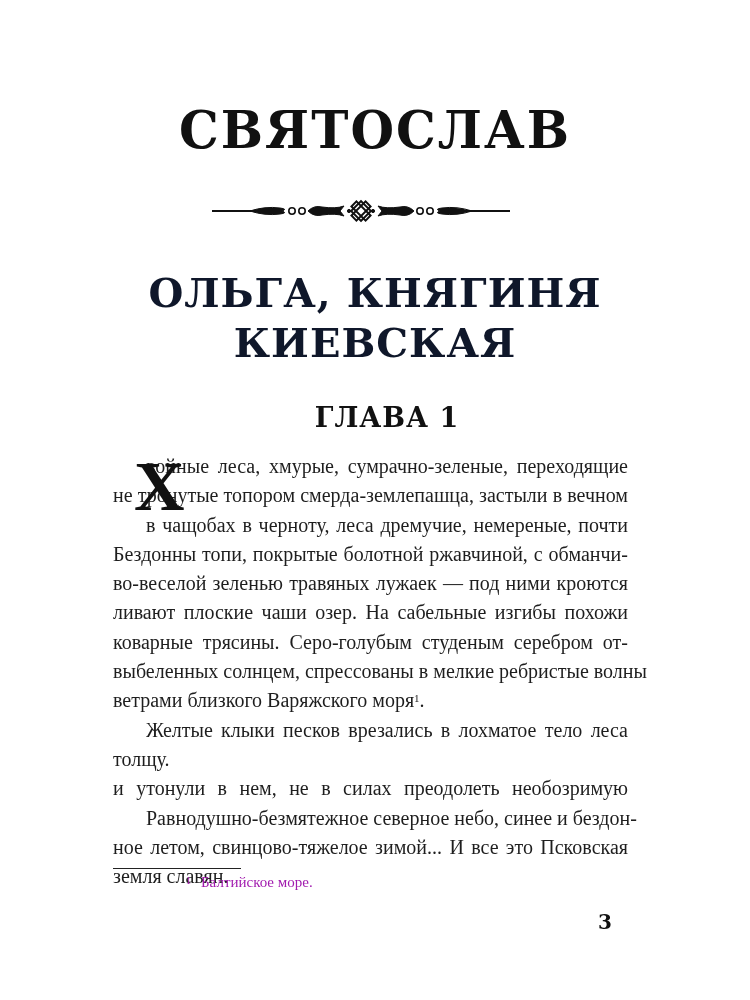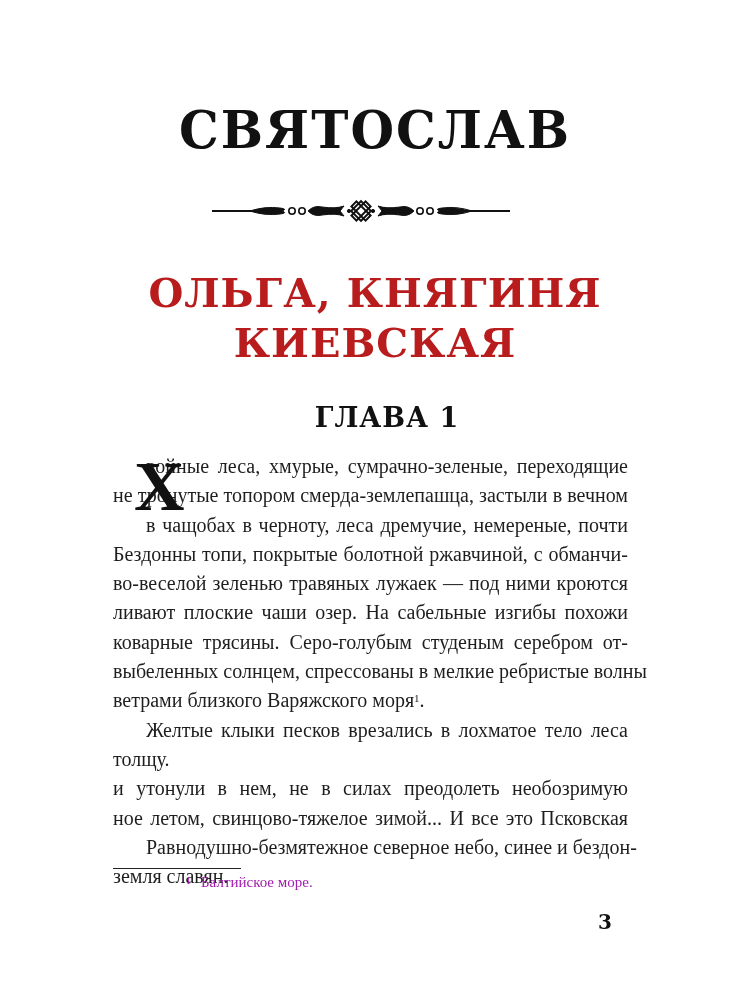--- a/index.html
+++ b/index.html
@@ -29,21 +29,21 @@
     }
 
     .part-title {
       position: absolute; left: 0; width: 750px; top: 268px;
       text-align: center;
       font-family: "DejaVu Serif", serif;
       font-weight: bold;
       font-size: 40px;
       line-height: 50px;
       letter-spacing: 1px;
-      color: #b91c1c;
+      color: #0f172a;
     }
 
     .chapter-title {
       position: absolute; left: 12px; width: 750px; top: 402px;
       text-align: center;
       font-family: "DejaVu Serif", serif;
       font-weight: bold;
       font-size: 27px;
       letter-spacing: 1px;
       color: #111;
@@ -146,22 +146,22 @@
       <span class="line last"><span>ветрами близкого Варяжского моря</span><sup class="fn">1</sup><span>.</span></span>
     </div>
 
     <div>
       <span class="line indent">Желтые клыки песков врезались в лохматое тело леса</span>
       <span class="line last">толщу.</span>
       <span class="line">и утонули в нем, не в силах преодолеть необозримую</span>
     </div>
 
     <div>
+      <span class="line indent">Равнодушно-безмятежное северное небо, синее и бездон-</span>
       <span class="line">ное летом, свинцово-тяжелое зимой... И все это Псковская</span>
-      <span class="line indent">Равнодушно-безмятежное северное небо, синее и бездон-</span>
       <span class="line last">земля славян.</span>
     </div>
   </div>
 
   <div class="footnote-rule"></div>
   <div class="footnote">
     <span class="mark">1</span><span>Балтийское море.</span>
   </div>
 
   <div class="page-number">3</div>

